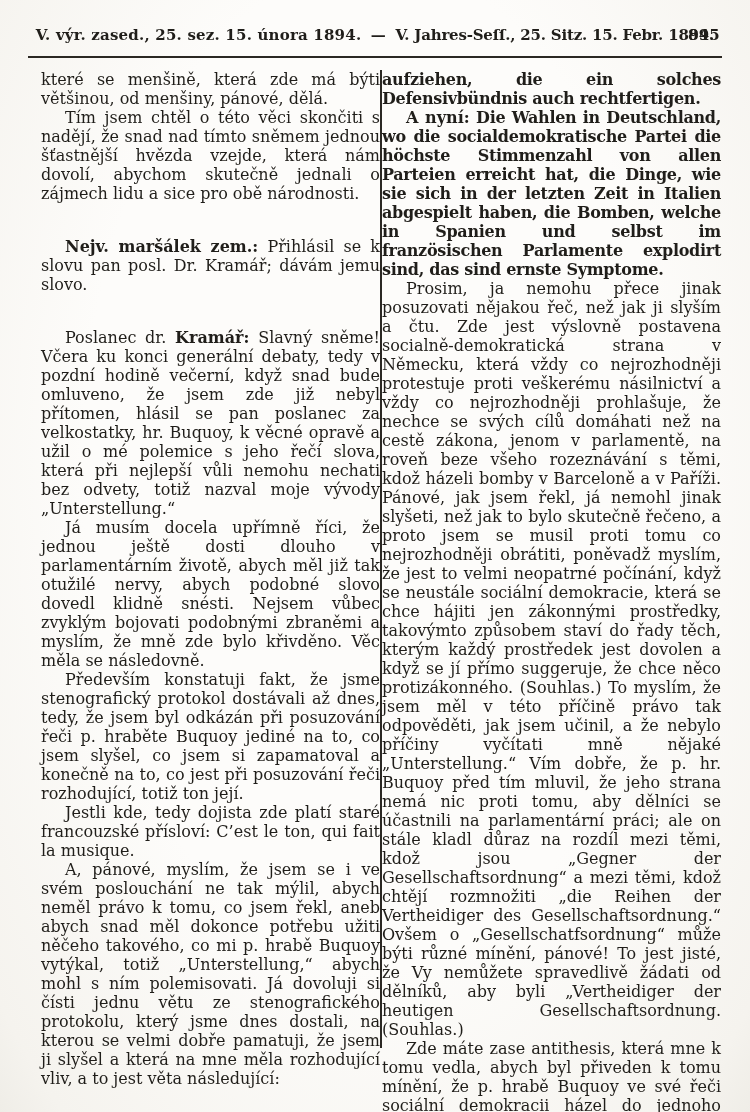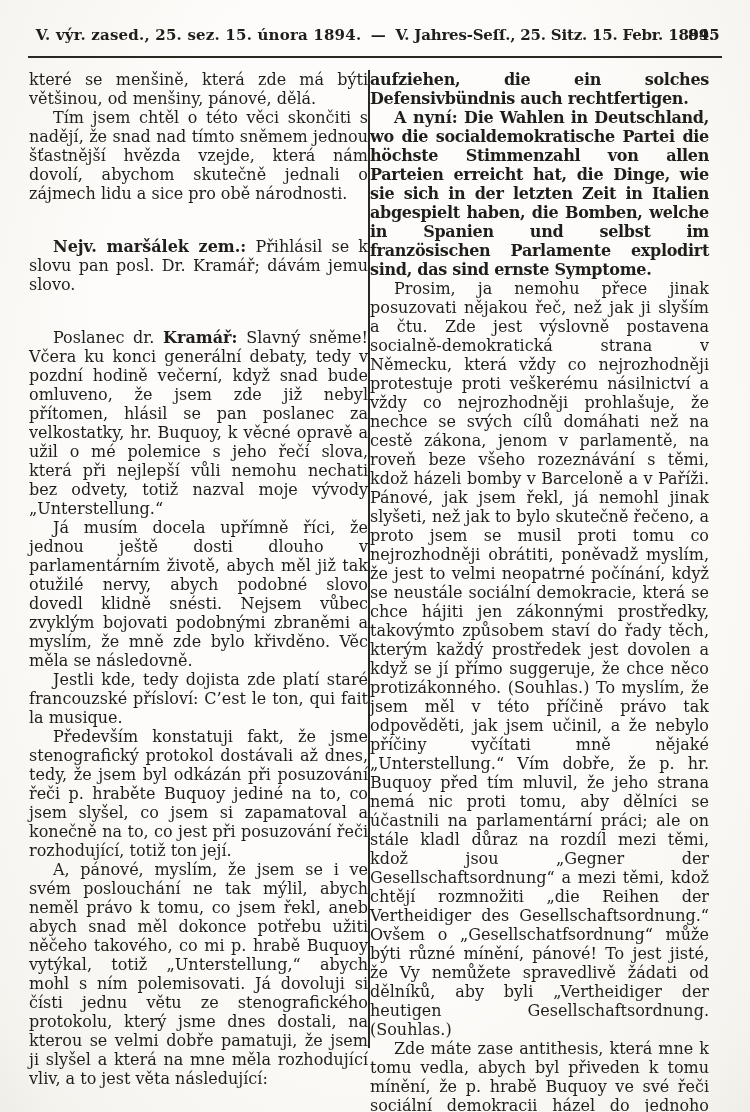--- a/index.html
+++ b/index.html
@@ -37,21 +37,21 @@
     font-size: 15px;
   }
   .header-rule {
     margin: 4px 28px 0 28px;
     border: 0;
     border-top: 2px solid #2b2823;
     height: 0;
   }
   .columns-row {
     display: flex;
-    justify-content: flex-start;
+    justify-content: flex-end;
     padding: 12px 29px 0 29px;
     height: 1000px;
   }
   .column {
     width: 339px;
     font-size: 16px;
     line-height: 19px;
     text-align: justify;
     text-justify: inter-word;
   }
@@ -89,22 +89,22 @@
 
   <hr class="header-rule">
 
   <div class="columns-row">
     <div class="column" id="left-column">
         <p class="para"><span class="seg-normal">které se menšině, která zde má býti většinou, od menšiny, pánové, dělá.</span></p>
         <p class="para indent"><span class="seg-normal">Tím jsem chtěl o této věci skončiti s nadějí, že snad nad tímto sněmem jednou šťastnější hvězda vzejde, která nám dovolí, abychom skutečně jednali o zájmech lidu a sice pro obě národnosti.</span></p>
         <p class="para indent space-before"><span class="seg-bold">Nejv. maršálek zem.:</span><span class="seg-normal"> Přihlásil se k slovu pan posl. Dr. Kramář; dávám jemu slovo.</span></p>
         <p class="para indent space-before"><span class="seg-normal">Poslanec dr. </span><span class="seg-bold">Kramář:</span><span class="seg-normal"> Slavný sněme! Včera ku konci generální debaty, tedy v pozdní hodině večerní, když snad bude omluveno, že jsem zde již nebyl přítomen, hlásil se pan poslanec za velkostatky, hr. Buquoy, k věcné opravě a užil o mé polemice s jeho řečí slova, která při nejlepší vůli nemohu nechati bez odvety, totiž nazval moje vývody „Unterstellung.“</span></p>
         <p class="para indent"><span class="seg-normal">Já musím docela upřímně říci, že jednou ještě dosti dlouho v parlamentárním životě, abych měl již tak otužilé nervy, abych podobné slovo dovedl klidně snésti. Nejsem vůbec zvyklým bojovati podobnými zbraněmi a myslím, že mně zde bylo křivděno. Věc měla se následovně.</span></p>
+        <p class="para indent"><span class="seg-normal">Především konstatuji fakt, že jsme stenografický protokol dostávali až dnes, tedy, že jsem byl odkázán při posuzování řeči p. hraběte Buquoy jediné na to, co jsem slyšel, co jsem si zapamatoval a konečně na to, co jest při posuzování řeči rozhodující, totiž ton její.</span></p>
         <p class="para indent"><span class="seg-normal">Jestli kde, tedy dojista zde platí staré francouzské přísloví: C’est le ton, qui fait la musique.</span></p>
-        <p class="para indent"><span class="seg-normal">Především konstatuji fakt, že jsme stenografický protokol dostávali až dnes, tedy, že jsem byl odkázán při posuzování řeči p. hraběte Buquoy jediné na to, co jsem slyšel, co jsem si zapamatoval a konečně na to, co jest při posuzování řeči rozhodující, totiž ton její.</span></p>
         <p class="para indent"><span class="seg-normal">A, pánové, myslím, že jsem se i ve svém poslouchání ne tak mýlil, abych neměl právo k tomu, co jsem řekl, aneb abych snad měl dokonce potřebu užiti něčeho takového, co mi p. hrabě Buquoy vytýkal, totiž „Unterstellung,“ abych mohl s ním polemisovati. Já dovoluji si čísti jednu větu ze stenografického protokolu, který jsme dnes dostali, na kterou se velmi dobře pamatuji, že jsem ji slyšel a která na mne měla rozhodující vliv, a to jest věta následující:</span></p>
         <p class="para indent space-before"><span class="seg-fraktur">„Meine Herren! Ich habe gesagt, daſs ich die Coalition als ein Defensivbündnis gegen die Angreifer der Gesellschaftsordnung betrachte, und es sei mir daher gestattet hier aufmerksam zu machen auf Gewitterwolken, die ringsumher</span></p>
       </div>
     <div class="col-divider"></div>
     <div class="column" id="right-column">
         <p class="para"><span class="seg-fraktur">aufziehen, die ein solches Defensivbündnis auch rechtfertigen.</span></p>
         <p class="para indent"><span class="seg-bold">A nyní:</span><span class="seg-fraktur"> Die Wahlen in Deutschland, wo die socialdemokratische Partei die höchste Stimmenzahl von allen Parteien erreicht hat, die Dinge, wie sie sich in der letzten Zeit in Italien abgespielt haben, die Bomben, welche in Spanien und selbst im französischen Parlamente explodirt sind, das sind ernste Symptome.</span></p>
         <p class="para indent"><span class="seg-normal">Prosim, ja nemohu přece jinak posuzovati nějakou řeč, než jak ji slyším a čtu. Zde jest výslovně postavena socialně-demokratická strana v Německu, která vždy co nejrozhodněji protestuje proti veškerému násilnictví a vždy co nejrozhodněji prohlašuje, že nechce se svých cílů domáhati než na cestě zákona, jenom v parlamentě, na roveň beze všeho rozeznávání s těmi, kdož házeli bomby v Barceloně a v Paříži. Pánové, jak jsem řekl, já nemohl jinak slyšeti, než jak to bylo skutečně řečeno, a proto jsem se musil proti tomu co nejrozhodněji obrátiti, poněvadž myslím, že jest to velmi neopatrné počínání, když se neustále sociální demokracie, která se chce hájiti jen zákonnými prostředky, takovýmto způsobem staví do řady těch, kterým každý prostředek jest dovolen a když se jí přímo suggeruje, že chce něco protizákonného. (Souhlas.) To myslím, že jsem měl v této příčině právo tak odpověděti, jak jsem učinil, a že nebylo příčiny vyčítati mně nějaké „Unterstellung.“ Vím dobře, že p. hr. Buquoy před tím mluvil, že jeho strana nemá nic proti tomu, aby dělníci se účastnili na parlamentární práci; ale on stále kladl důraz na rozdíl mezi těmi, kdož jsou „Gegner der Gesellschaftsordnung“ a mezi těmi, kdož chtějí rozmnožiti „die Reihen der Vertheidiger des Gesellschaftsordnung.“ Ovšem o „Gesellschatfsordnung“ může býti různé mínění, pánové! To jest jisté, že Vy nemůžete spravedlivě žádati od dělníků, aby byli „Vertheidiger der heutigen Gesellschaftsordnung. (Souhlas.)</span></p>
         <p class="para indent"><span class="seg-normal">Zde máte zase antithesis, která mne k tomu vedla, abych byl přiveden k tomu mínění, že p. hrabě Buquoy ve své řeči sociální demokracii házel do jednoho koše s těmi, kteří házeli bomby, jak jsem pravil, v Barceloně a Paříži. Tak se měly věci a já myslím, že p. hrabě Buquoy loyalně uzná, že jsem neměl ani v nejmenším na mysli, dopustiti se něčeho, co mám v parlamentárním jednání za na-</span></p>
       </div>

